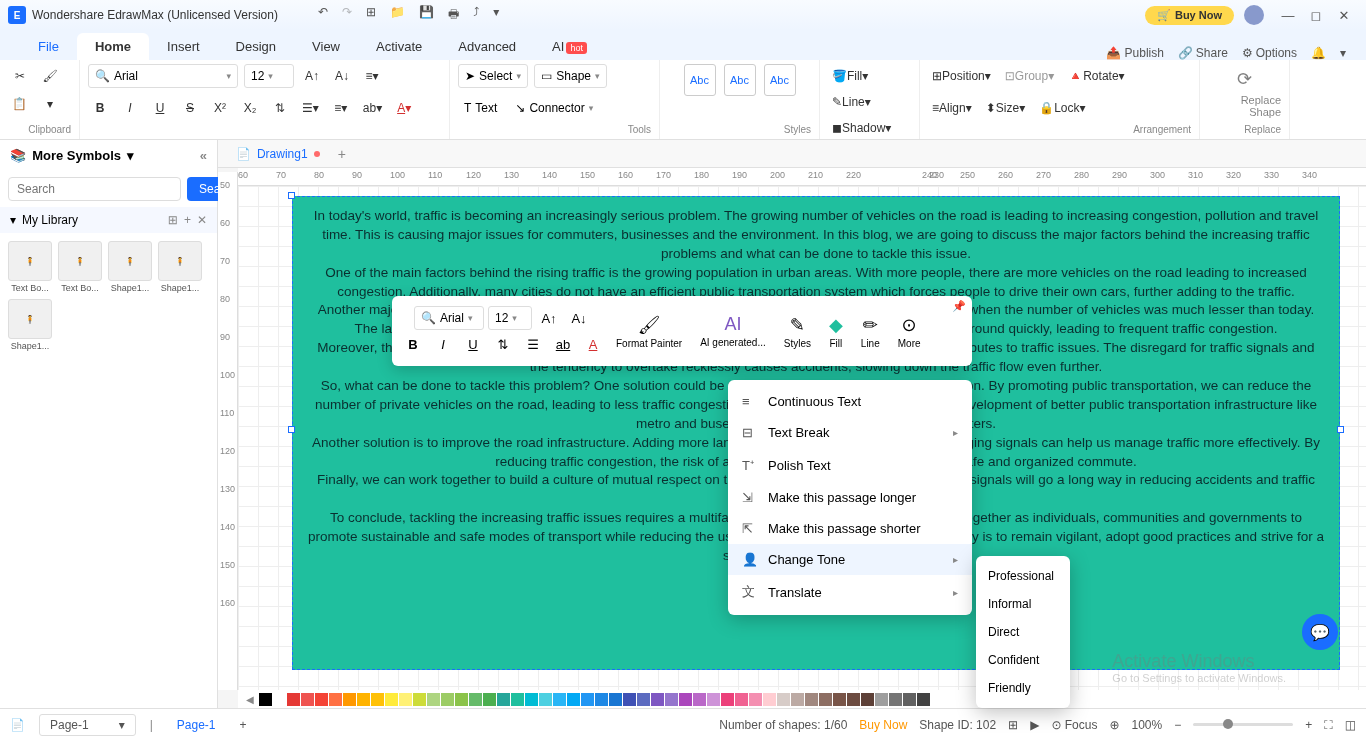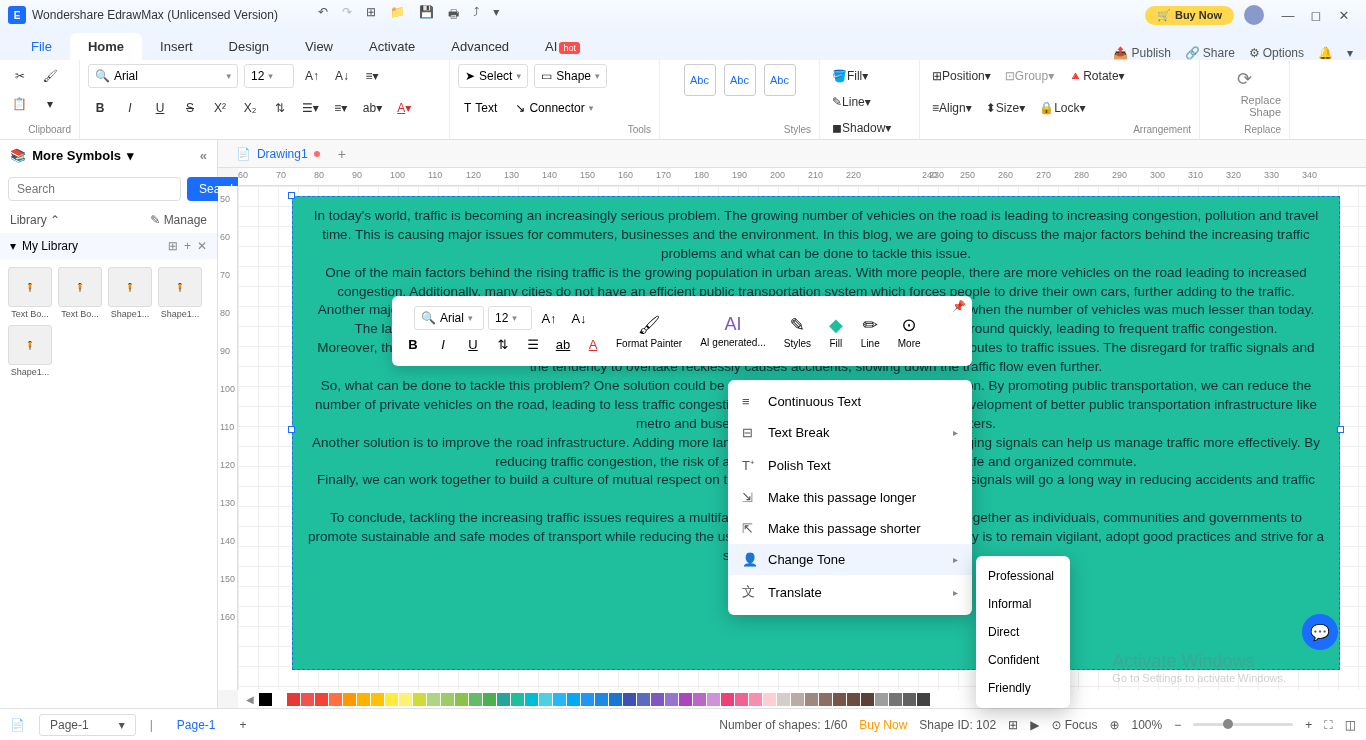--- a/index.html
+++ b/index.html
@@ -10,21 +10,21 @@
 .titlebar .logo { width: 18px; height: 18px; background: #1a6dff; border-radius: 3px; margin-right: 6px; display:flex;align-items:center;justify-content:center;color:#fff;font-weight:bold;font-size:10px;}
 .titlebar .title { flex: 0 0 auto; }
 .titlebar .qactions { display:flex; gap:14px; margin-left: 40px; color:#555;}
 .titlebar .qactions span{cursor:pointer;}
 .titlebar .spacer { flex: 1; }
 .titlebar .buy { background: #ffd84d; padding: 3px 12px; border-radius: 12px; font-size: 11px; font-weight: bold; cursor:pointer; display:flex;align-items:center;gap:4px;}
 .titlebar .avatar{width:20px;height:20px;border-radius:50%;background:#89c;margin:0 10px;}
 .titlebar .winbtn{width:28px;text-align:center;cursor:pointer;color:#555;font-size:13px;}
 
 
-.menubar { height: 30px; background: #eef5ff; display:flex; align-items:flex-end; padding: 0 13px; font-size: 13px;}
+.menubar { height: 30px; background: #eef5ff; display:flex; align-items:flex-end; padding: 0 20px; font-size: 13px;}
 .menubar .item{padding:6px 18px;cursor:pointer;color:#333;}
 .menubar .item.file{color:#1a6dff;font-weight:500;}
 .menubar .item.active{background:#fff;border-radius:6px 6px 0 0;font-weight:600;}
 .menubar .ai-badge{background:#ff4d4d;color:#fff;font-size:9px;padding:1px 4px;border-radius:3px;margin-left:2px;}
 .menubar .right{margin-left:auto;display:flex;gap:14px;align-items:center;color:#555;font-size:12px;}
 .menubar .right span{cursor:pointer;display:flex;align-items:center;gap:3px;}
 
 
 .ribbon{height:80px;background:#fff;border-bottom:1px solid #e0e0e0;display:flex;}
 .rgroup{border-right:1px solid #eee;padding:4px 8px 2px;display:flex;flex-direction:column;}
@@ -51,21 +51,21 @@
 
 
 .doctabs{position:absolute;top:140px;left:218px;right:0;height:28px;background:#f8f8f8;border-bottom:1px solid #e0e0e0;display:flex;align-items:center;padding:0 8px;font-size:12px;}
 .doctab{padding:4px 10px;display:flex;align-items:center;gap:6px;color:#1a6dff;cursor:pointer;}
 .doctab .dot{width:6px;height:6px;background:#ff6b6b;border-radius:50%;}
 .doctabs .add{color:#888;padding:4px 8px;cursor:pointer;font-size:14px;}
 
 
 .hruler{position:absolute;top:168px;left:238px;right:0;height:18px;background:#fff;border-bottom:1px solid #ddd;font-size:9px;color:#888;overflow:hidden;}
 .hruler .tick{position:absolute;top:2px;width:40px;text-align:left;}
-.vruler{position:absolute;top:186px;left:218px;width:20px;bottom:50px;background:#fff;border-right:1px solid #ddd;font-size:9px;color:#888;}
+.vruler{position:absolute;top:172px;left:218px;width:20px;bottom:50px;background:#fff;border-right:1px solid #ddd;font-size:9px;color:#888;}
 .vruler .tick{position:absolute;left:2px;}
 .canvas{position:absolute;top:186px;left:238px;right:0;bottom:50px;background:#fff;overflow:hidden;}
 .canvas .grid{position:absolute;inset:0;background-image:linear-gradient(#eee 1px,transparent 1px),linear-gradient(90deg,#eee 1px,transparent 1px);background-size:20px 20px;}
 .textshape{position:absolute;top:10px;left:54px;right:26px;bottom:20px;background:#1fbf9e;border:1px dashed #1a6dff;padding:10px 14px;font-size:13.5px;color:#0a3030;line-height:1.4;text-align:center;overflow:hidden;}
 .textshape .title{font-size:14px;margin-bottom:2px;}
 .handle{position:absolute;width:7px;height:7px;background:#fff;border:1px solid #1a6dff;}
 
 
 .floattb{position:absolute;top:296px;left:392px;width:580px;height:70px;background:#fff;border-radius:6px;box-shadow:0 4px 16px rgba(0,0,0,0.2);display:flex;align-items:center;padding:4px 8px;gap:2px;z-index:10;}
 .floattb .sec{display:flex;flex-direction:column;align-items:center;gap:2px;}
@@ -235,24 +235,20 @@
 
 <div class="leftpanel">
   <div class="hdr">
     <span>📚</span>
     <span>More Symbols</span>▾
     <span class="collapse">«</span>
   </div>
   <div class="searchrow">
     <input placeholder="Search" style="">
     <button>Search</button>
-  </div>
-  <div class="librow">
-    <span><span>Library</span> ⌃</span>
-    <span>✎ <span>Manage</span></span>
   </div>
   <div class="sectionhdr">
     ▾ <span>My Library</span>
     <span class="icons">
       <span>⊞</span>
       <span>+</span>
       <span>✕</span>
     </span>
   </div>
   <div class="thumbs" id="thumbs">

